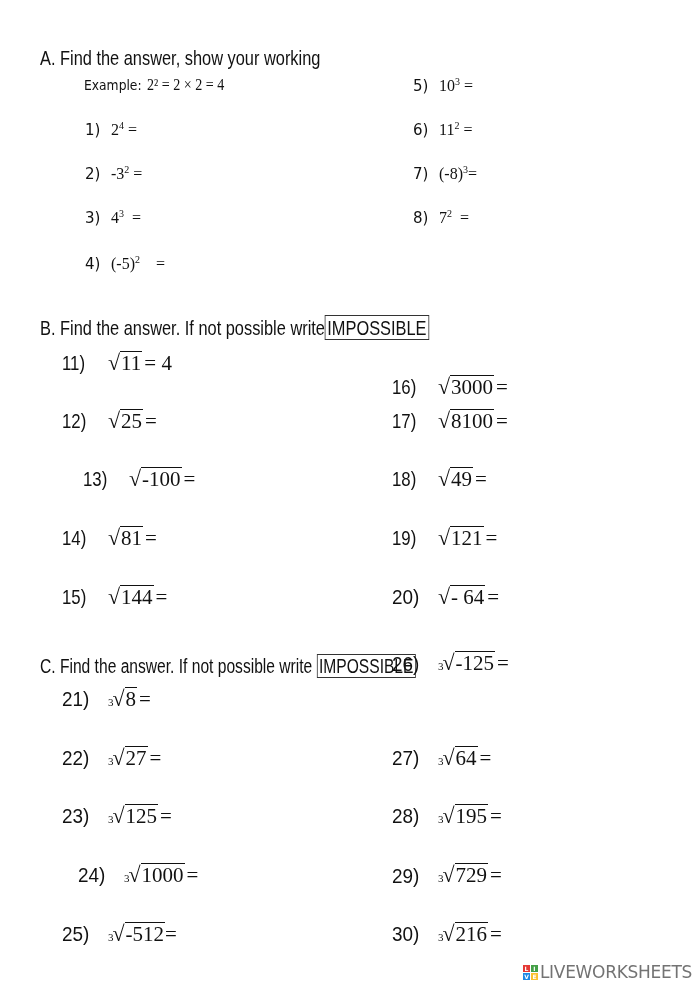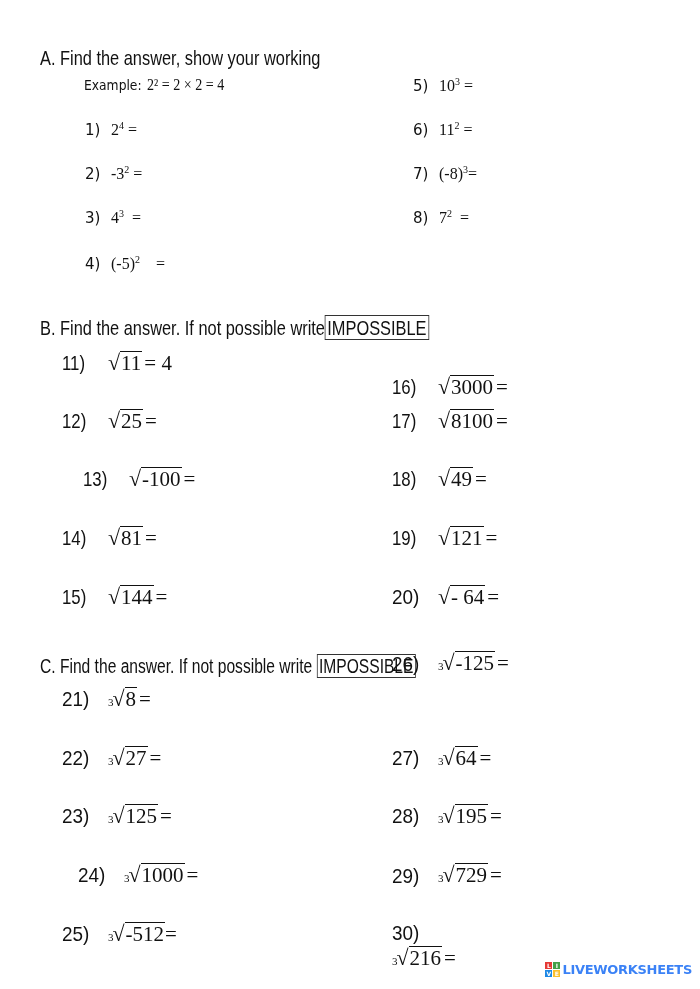--- a/index.html
+++ b/index.html
@@ -20,21 +20,21 @@
   .partBC .num.wide { transform: scaleX(0.9); }
   .partBC .expr { font-family: "Liberation Serif", serif; font-size: 21px; display: inline-flex; align-items: baseline; }
   .rad { font-size: 22px; }
   .radicand { border-top: 1.5px solid #111; padding: 0 1px; line-height: 1.05; }
   .idx { font-size: 11px; vertical-align: 10px; margin-right: -1px; }
   .eq { margin-left: 2px; }
 
   .logo { position: absolute; right: 8px; top: 962px; display: flex; align-items: center; }
   .logo-blocks { display: grid; grid-template-columns: 7px 7px; grid-template-rows: 7px 7px; gap: 1px; margin-right: 2px; }
   .logo-blocks span { display: block; font-size: 6px; color: #fff; text-align: center; line-height: 7px; font-family: "DejaVu Sans", sans-serif; font-weight: bold; }
-  .logo-text { font-family: "DejaVu Sans", sans-serif; font-weight: bold; font-size: 13px; color: #3b82f6; letter-spacing: -0.3px; }
+  .logo-text { font-family: "DejaVu Sans", sans-serif; font-weight: normal; font-size: 17px; color: #737373; letter-spacing: -0.3px; }
 </style>
 </head>
 <body>
 
 <div class="heading" style="top:46px;">
   <span>A. Find the answer, show your working</span>
 </div>
 <div class="example">
   <span>Example:</span><span class="math">2² = 2 × 2 = 4</span>
 </div>
@@ -235,21 +235,21 @@
 </div>
 <div class="item partBC" style="left:392px; top:862px;align-items:flex-end;">
   <span class="num wide">29)</span>
   <span class="expr">
       <span class="idx">3</span>
       <span class="rad">√</span>
       <span class="radicand">729</span>
       <span class="eq">=</span>
     </span>
 </div>
-<div class="item partBC" style="left:392px; top:921px;flex-direction:column;">
+<div class="item partBC" style="left:392px; top:921px;">
   <span class="num wide">30)</span>
   <span class="expr">
       <span class="idx">3</span>
       <span class="rad">√</span>
       <span class="radicand">216</span>
       <span class="eq">=</span>
     </span>
 </div>
 
 <div class="logo">

